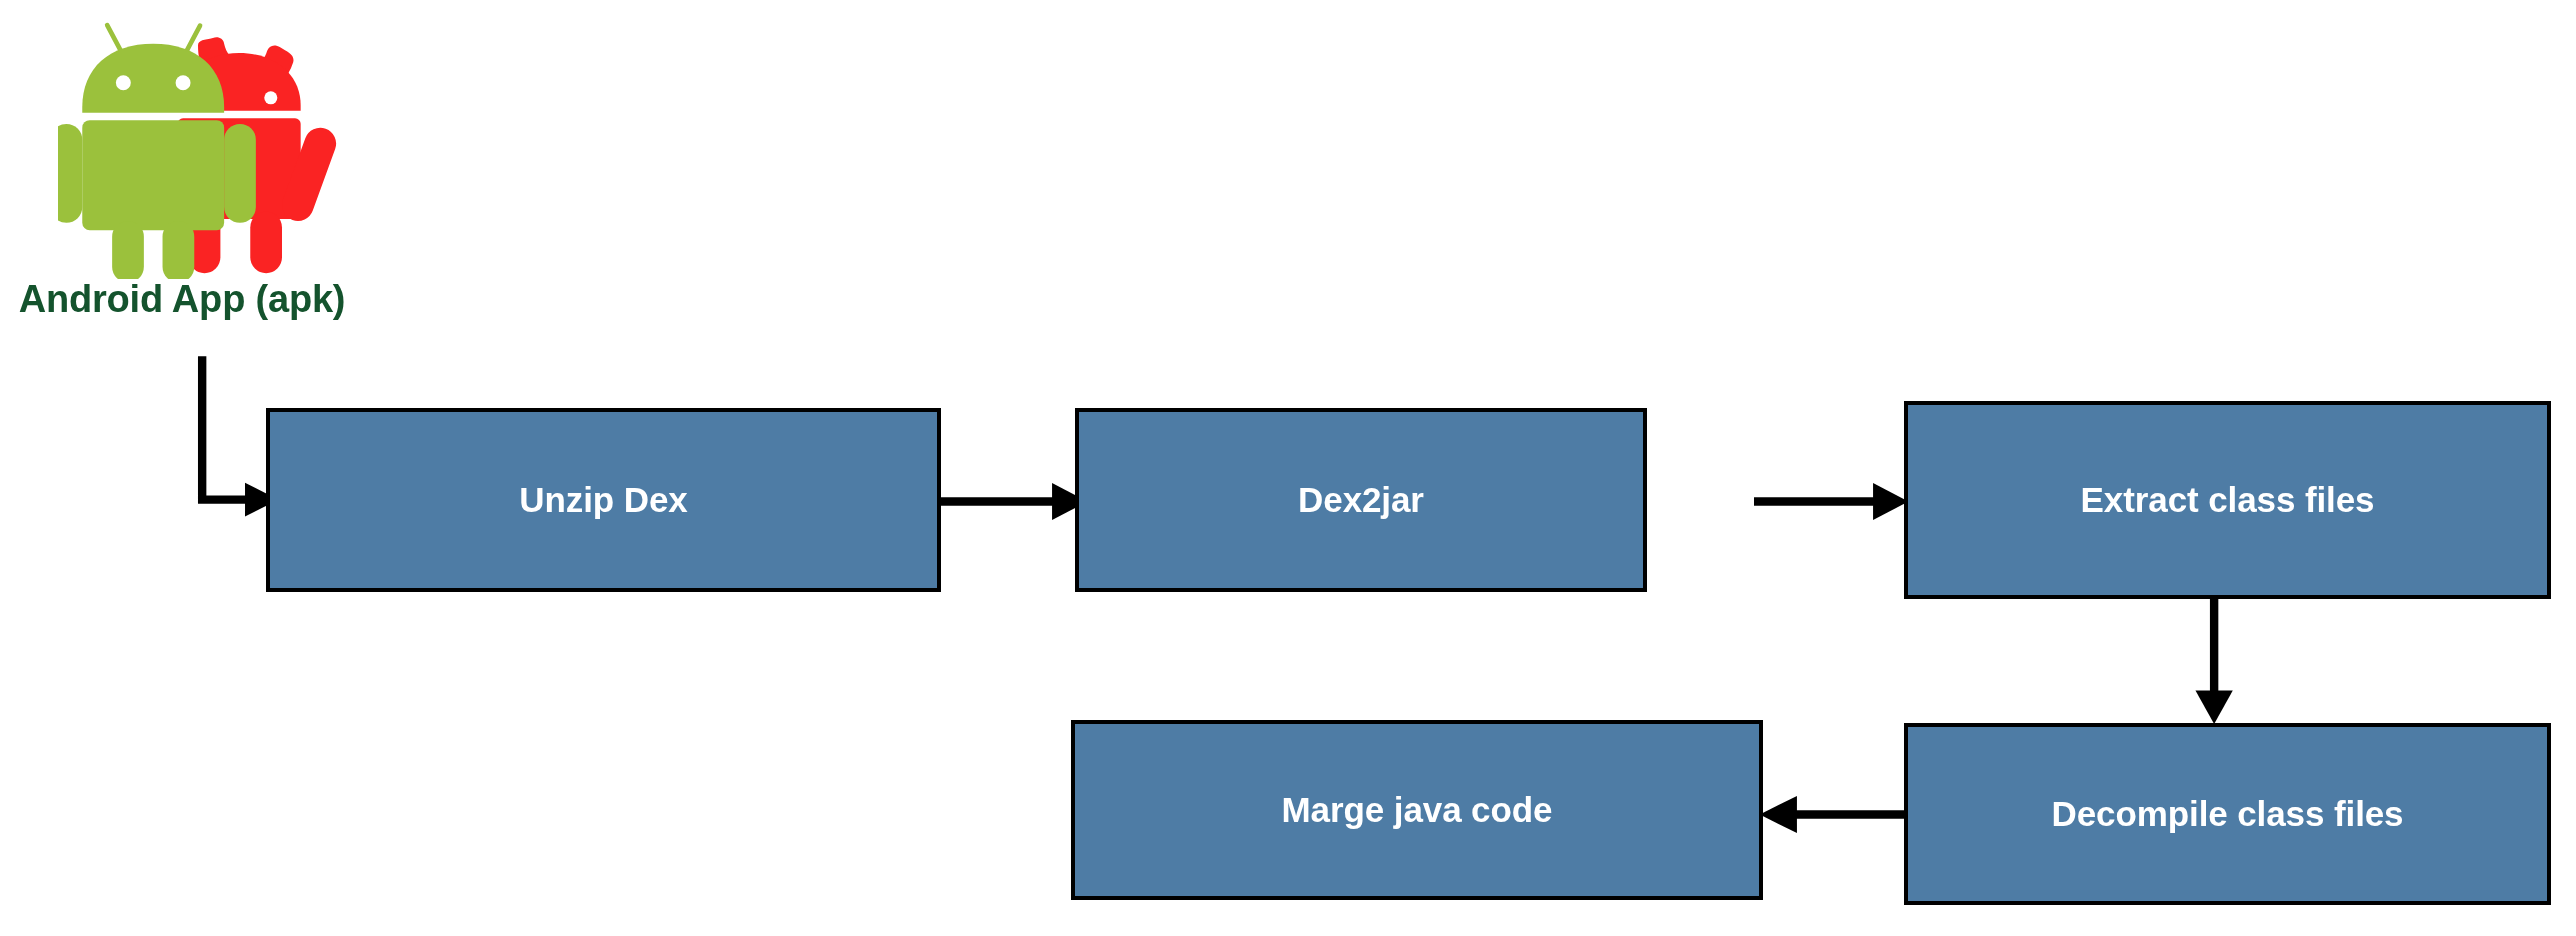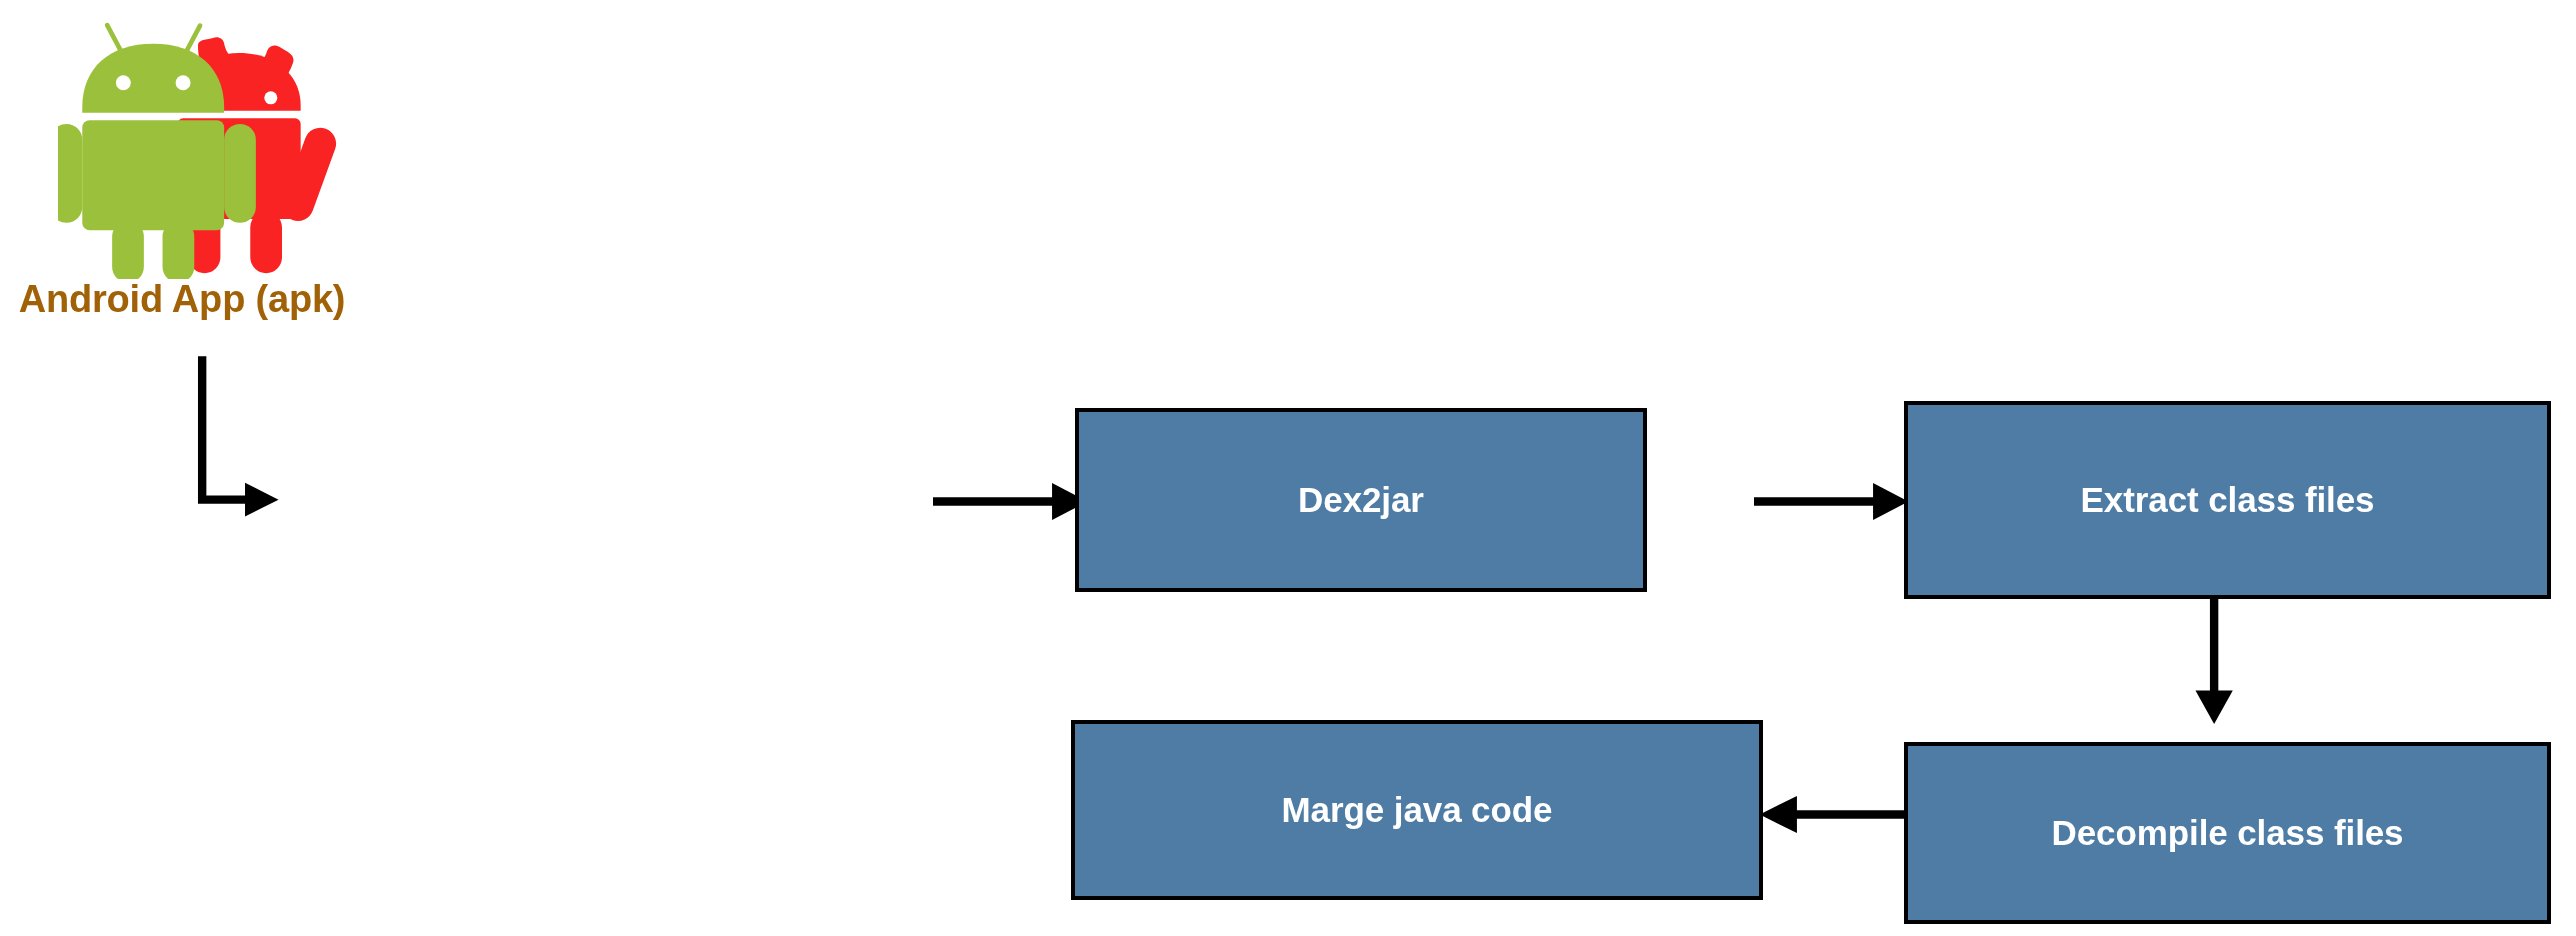--- a/index.html
+++ b/index.html
@@ -29,21 +29,21 @@
   }
   .logo-wrap svg { display: block; }
 
   
   .source-label {
     position: absolute;
     left: 18.7px;
     top: 280px;
     font-size: 38px;
     font-weight: bold;
-    color: #a16207;
+    color: #14532d;
     letter-spacing: -0.2px;
     white-space: nowrap;
     line-height: 1.05;
   }
 
   
   .proc-box {
     position: absolute;
     box-sizing: border-box;
     background: #4E7CA5;
@@ -145,31 +145,34 @@
     </svg>
   </div>
 
   <div class="conn" style="left:1756px; top:791px; width:160px; height:47px;">
     <svg width="160" height="47" viewBox="0 0 172 50">
       <line x1="32" y1="25" x2="172" y2="25" stroke="#000000" stroke-width="9"></line>
       <polygon points="44,5 44,45 4,25" fill="#000000"></polygon>
     </svg>
   </div>
 
+  <div class="proc-box" style="left:266px; top:408px; width:675px; height:184px;">
+    <span class="proc-label">Unzip Dex</span>
+  </div>
 
   <div class="proc-box" style="left:1075px; top:408px; width:572px; height:184px;">
     <span class="proc-label">Dex2jar</span>
   </div>
 
   <div class="proc-box" style="left:1071px; top:720px; width:692px; height:180px;">
     <span class="proc-label">Marge java code</span>
   </div>
 
   <div class="proc-box" style="left:1904px; top:401px; width:647px; height:198px;">
     <span class="proc-label">Extract class files</span>
   </div>
 
-  <div class="proc-box" style="left:1904px; top:723px; width:647px; height:182px;margin-top:19px;">
+  <div class="proc-box" style="left:1904px; top:723px; width:647px; height:182px;">
     <span class="proc-label">Decompile class files</span>
   </div>
 
 </div>
 
 
 </body></html>

